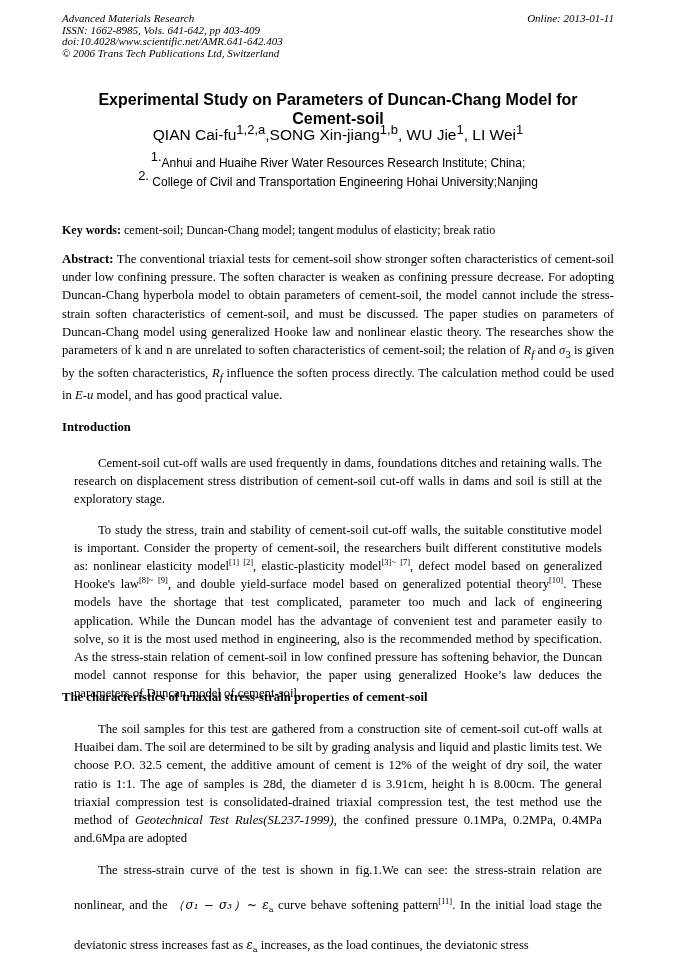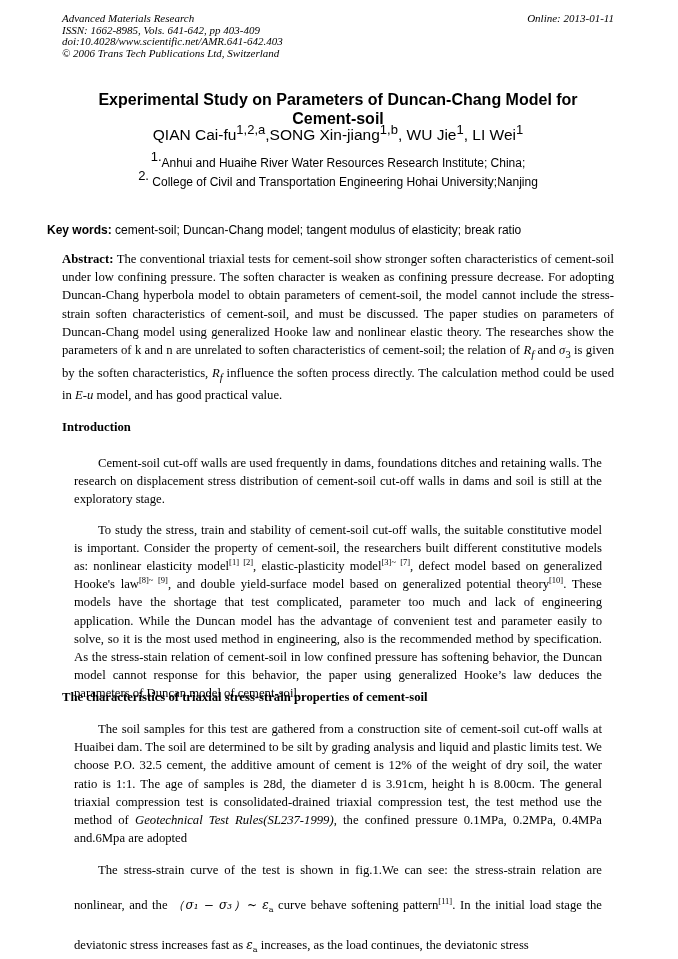--- a/index.html
+++ b/index.html
@@ -3,21 +3,21 @@
 <meta charset="utf-8">
 <style>
   html, body { margin: 0; padding: 0; background: #ffffff; }
   body { width: 678px; height: 959px; position: relative; overflow: hidden; color: #000; }
   .hdr { position: absolute; top: 13px; left: 62px; width: 552px; font-family: "Liberation Serif", serif; font-style: italic; font-size: 11px; line-height: 11.5px; }
   .hdr .right { position: absolute; right: 0; top: 0; }
   .title { position: absolute; top: 82px; left: 62px; width: 552px; text-align: center; font-family: "Liberation Sans", sans-serif; font-weight: bold; font-size: 16px; line-height: 19px; margin-top: 8px; }
   .authors { position: absolute; top: 126px; left: 62px; width: 552px; text-align: center; font-family: "Liberation Sans", sans-serif; font-size: 15.5px; line-height: 18px; }
   .authors sup, .affil sup { font-size: 13px; vertical-align: 6px; line-height: 0; }
   .affil { position: absolute; top: 154px; left: 62px; width: 552px; text-align: center; font-family: "Liberation Sans", sans-serif; font-size: 12px; line-height: 18.5px; }
-  .kw { position: absolute; top: 223px; left: 47px; width: 552px; font-family: Liberation Sans, sans-serif; font-size: 12px; }
+  .kw { position: absolute; top: 223px; left: 62px; width: 552px; font-family: Liberation Serif, serif; font-size: 12px; }
   .kw b { font-weight: bold; }
   .body { font-family: "Liberation Serif", serif; font-size: 12.7px; line-height: 18.2px; text-align: justify; }
   .abstract { position: absolute; top: 250px; left: 62px; width: 552px; }
   .h { font-family: "Liberation Serif", serif; font-weight: bold; font-size: 12.7px; }
   .intro-h { position: absolute; top: 420px; left: 62px; }
   .intro { position: absolute; top: 442px; left: 62px; width: 552px; }
   .intro p, .sec2 p { margin: 12px; text-indent: 24px; }
   .sec2-h { position: absolute; top: 690px; left: 62px; }
   .sec2 { position: absolute; top: 708px; left: 62px; width: 552px; }
   .p-tall { line-height: 35px; margin-top: -6px !important; }

